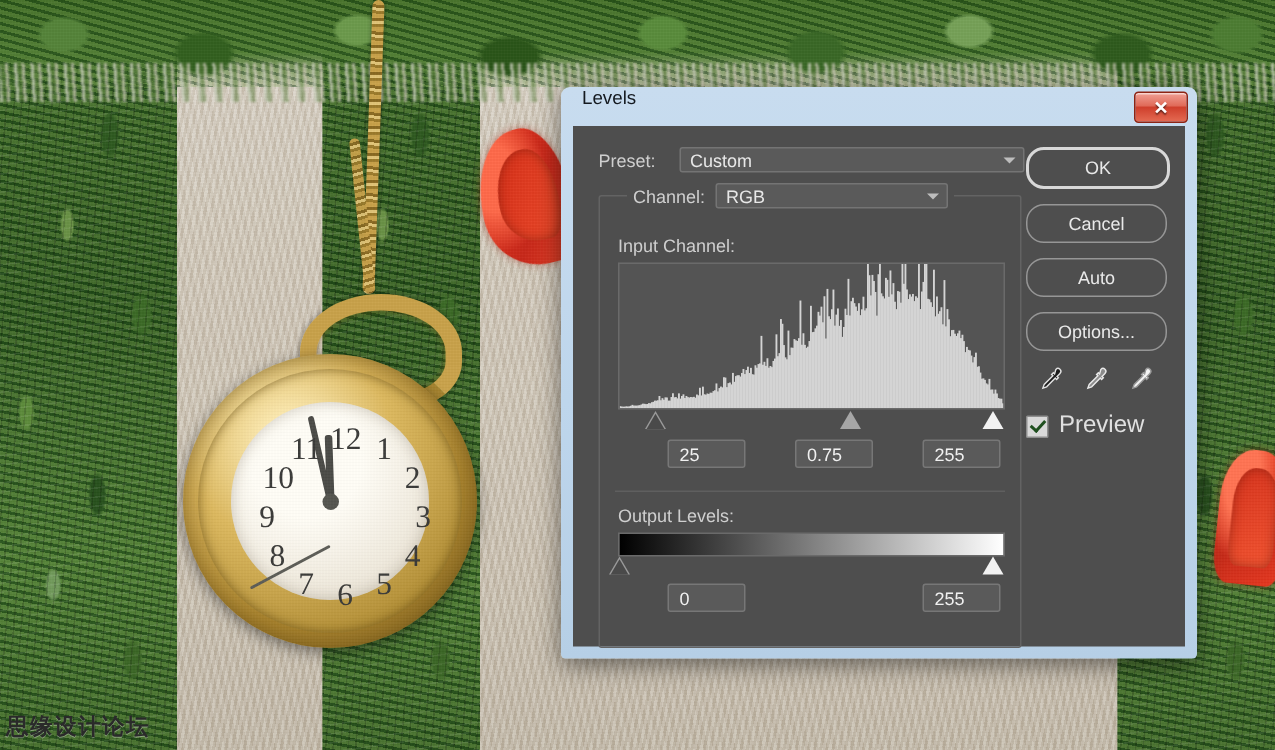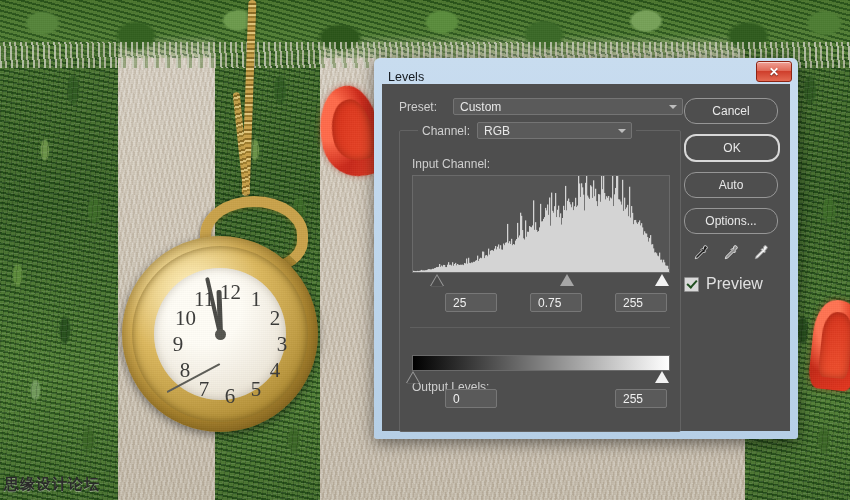--- a/index.html
+++ b/index.html
@@ -159,21 +159,21 @@
     color:#33332f;letter-spacing:1.2px;text-shadow:0 1px 0 rgba(255,255,255,.4);}
 
   
   #levels-dialog{
     position:absolute;left:374px;top:58px;width:424px;height:381px;
     background:linear-gradient(180deg,#c8dcef 0%,#bed6ec 55%,#b6cfe6 100%);
     border-radius:6px 6px 3px 3px;
     box-shadow:0 4px 16px rgba(0,0,0,.5);
     padding:0;box-sizing:border-box;
   }
-  #titlebar{height:26px;position:relative;padding:0 0 0 14px;display:flex;align-items:flex-end;}
+  #titlebar{height:26px;position:relative;padding:0 0 0 14px;display:flex;align-items:flex-start;}
   #titlebar .title{font-size:12.5px;color:#14191f;font-family:"Liberation Sans",sans-serif;}
   #close-btn{
     position:absolute;right:6px;top:3px;width:34px;height:19px;border-radius:3px;
     background:linear-gradient(180deg,#f0a095 0%,#e06a58 45%,#cf3f2c 50%,#e46a52 100%);
     border:1px solid #8d2414;box-shadow:inset 0 1px 0 rgba(255,255,255,.55);
     display:flex;align-items:center;justify-content:center;cursor:pointer;
   }
   #close-btn span{color:#fff;font-size:12px;font-weight:bold;line-height:1;
     text-shadow:0 1px 1px rgba(0,0,0,.5);}
 
@@ -230,21 +230,21 @@
     position:absolute;height:19px;background:#5a5a5a;border:1px solid #777;border-radius:2px;
     color:#f0f0f0;font-size:12px;display:flex;align-items:center;padding-left:7px;
     box-sizing:border-box;cursor:text;
   }
   #in-black{left:45px;top:162px;width:52px;}
   #in-gamma{left:130px;top:162px;width:52px;}
   #in-white{left:215px;top:162px;width:52px;}
 
   #divider{position:absolute;left:10px;right:10px;top:196px;height:1px;background:#5f5f5f;}
 
-  #output-levels-label{position:absolute;left:12px;top:206px;margin-top:43px;}
+  #output-levels-label{position:absolute;left:12px;top:206px;}
   #output-ramp{
     position:absolute;left:12px;top:224px;width:256px;height:14px;
     background:linear-gradient(90deg,#000 0%,#ffffff 100%);
     border:1px solid #6a6a6a;
   }
   #output-sliders{position:absolute;left:12px;top:240px;width:258px;height:14px;}
   #out-black{left:45px;top:258px;width:52px;}
   #out-white{left:215px;top:258px;width:52px;}
 
   
@@ -639,22 +639,22 @@
         <div class="tri-outline" style="left:-6px"></div>
         <div class="tri black" style="left:-6px;top:1px;transform:scale(.86)"></div>
         <div class="tri white" style="left:243px"></div>
       </div>
 
       <div id="out-black" class="numbox">0</div>
       <div id="out-white" class="numbox">255</div>
     </div>
 
     <div id="btn-col">
+      <div class="btn primary">OK</div>
       <div class="btn">Cancel</div>
-      <div class="btn primary">OK</div>
       <div class="btn">Auto</div>
       <div class="btn">Options...</div>
 
       <div id="eyedroppers">
         <div class="eyedropper">
           <svg viewBox="0 0 20 20" width="19" height="19">
             <path d="M13.6 2.4a2 2 0 0 1 2.9 2.8l-2.1 2.1.9.9-1.2 1.2-.9-.9-6.1 6.1-2.6.9.9-2.6 6.1-6.1-.9-.9 1.2-1.2.9.9z" fill="#1c1c1c" stroke="#e2e2e2" stroke-width="1"></path>
           </svg>
         </div>
         <div class="eyedropper">

